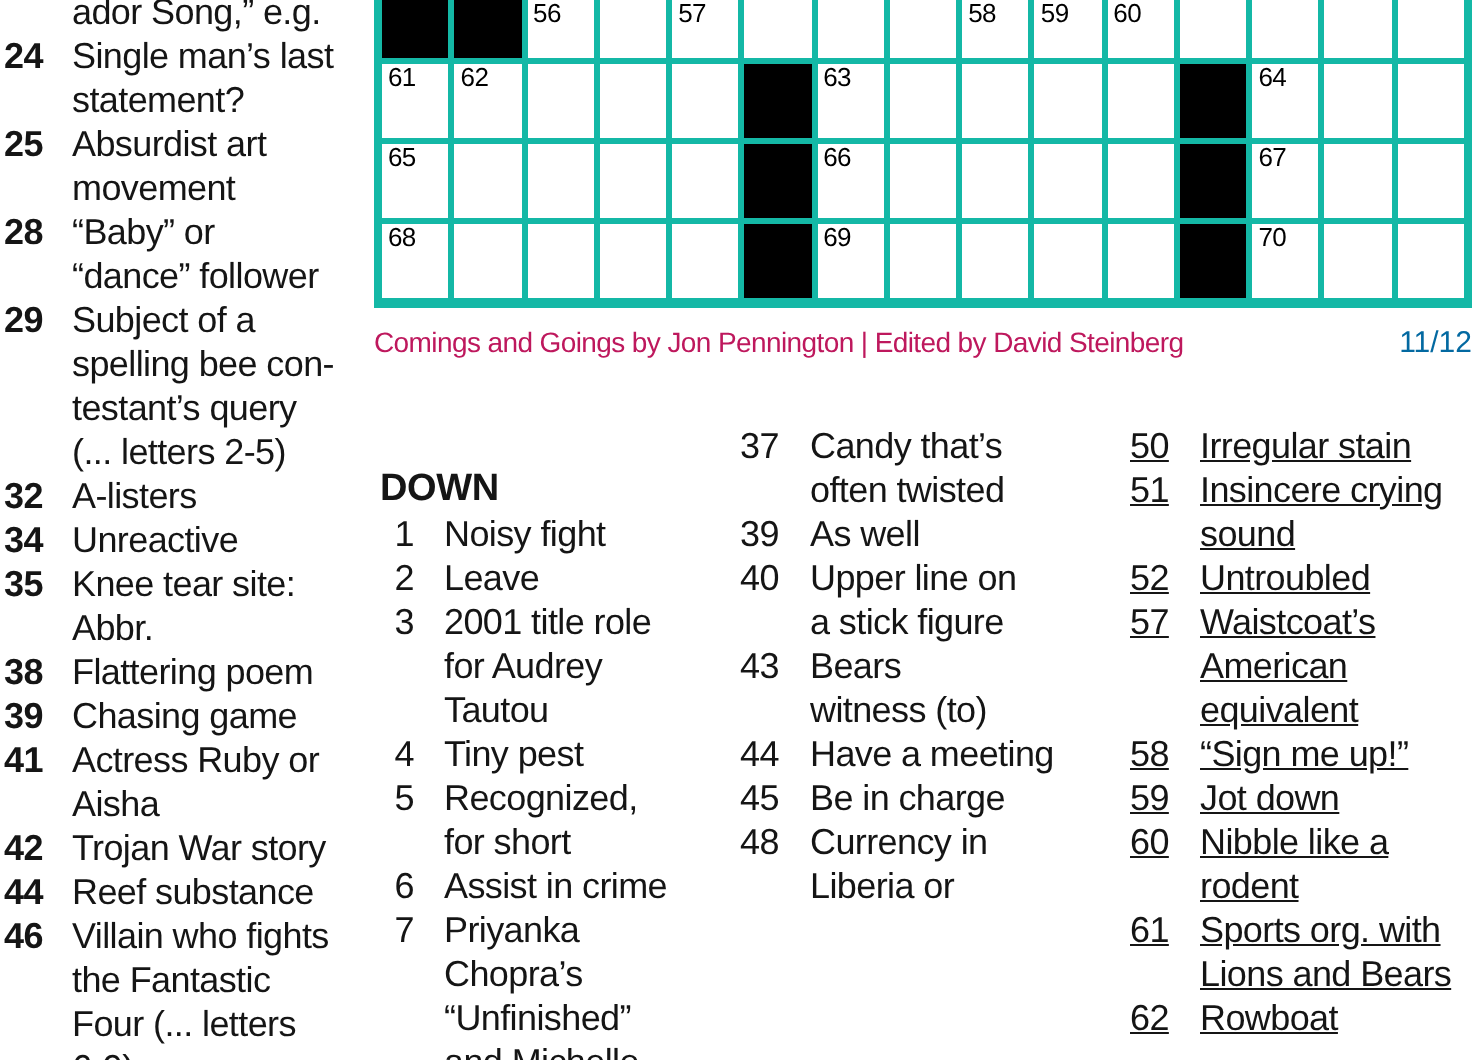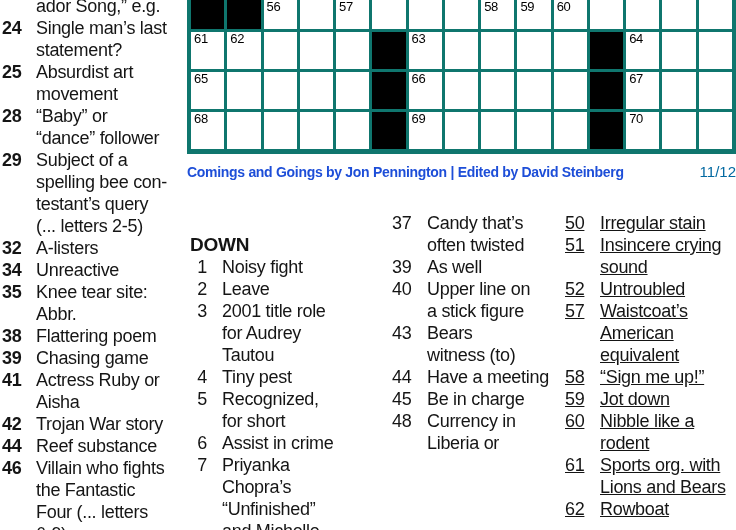--- a/index.html
+++ b/index.html
@@ -3,55 +3,55 @@
 <meta charset="utf-8">
 <style>
   html,body{margin:0;padding:0;}
   .screen{
     position:relative;width:736px;height:530px;overflow:hidden;
     background:#ffffff;font-family:"Liberation Sans",sans-serif;color:#151515;
   }
   
   .grid-area{position:absolute;left:187px;top:0;width:549px;height:154px;}
   .xw-grid{
-    box-sizing:border-box;width:549px;height:154px;background:#0f766e;
+    box-sizing:border-box;width:549px;height:154px;background:#14b8a6;
     padding:0 4px 5px 4px;display:grid;gap:3px;
     grid-template-columns:repeat(15,1fr);
     grid-template-rows:29px 37px 37px 37px;
   }
   .cell{background:#fff;position:relative;}
   .cell.black{background:#000;}
   .cnum{
     position:absolute;top:0px;left:3px;font-size:13px;line-height:14px;
     color:#000;letter-spacing:-0.3px;
   }
   
   .byline-row{
     position:absolute;left:187px;top:163px;width:549px;
     display:flex;justify-content:space-between;align-items:baseline;
   }
-  .byline{font-size:14px;font-weight:700;letter-spacing:-0.3px;color:#1d4ed8;}
+  .byline{font-size:14px;font-weight:400;letter-spacing:-0.3px;color:#be185d;}
   .pdate{font-size:15px;font-weight:400;color:#0369a1;}
   
   .cluecol{position:absolute;}
   .clue{display:flex;align-items:flex-start;}
   .clue .num{
     flex:none;font-size:18px;line-height:22px;letter-spacing:-0.3px;
     white-space:pre;color:#151515;
   }
   .clue .txt{
     flex:none;font-size:18px;line-height:22px;letter-spacing:-0.3px;
     white-space:pre;color:#151515;
   }
   .col-across{left:0;top:-5px;}
   .col-across .num{width:36px;padding-left:2px;box-sizing:border-box;font-weight:bold;}
   .col-down{left:190px;top:212px;}
   .down-header{font-size:19px;font-weight:700;line-height:22px;letter-spacing:-0.2px;margin-top:22px;}
   .col-down .num{width:17px;text-align:right;margin-right:15px;}
-  .col-mid{left:390px;top:212px;}
+  .col-mid{left:368px;top:212px;}
   .col-mid .num{width:26px;padding-left:2px;box-sizing:border-box;margin-right:11px;}
   .col-right{left:563px;top:212px;text-decoration:underline;}
   .col-right .num{width:26px;padding-left:2px;box-sizing:border-box;margin-right:11px;}
 </style>
 </head>
 <body>
 
 <div class="screen">
 
   <div class="grid-area">

